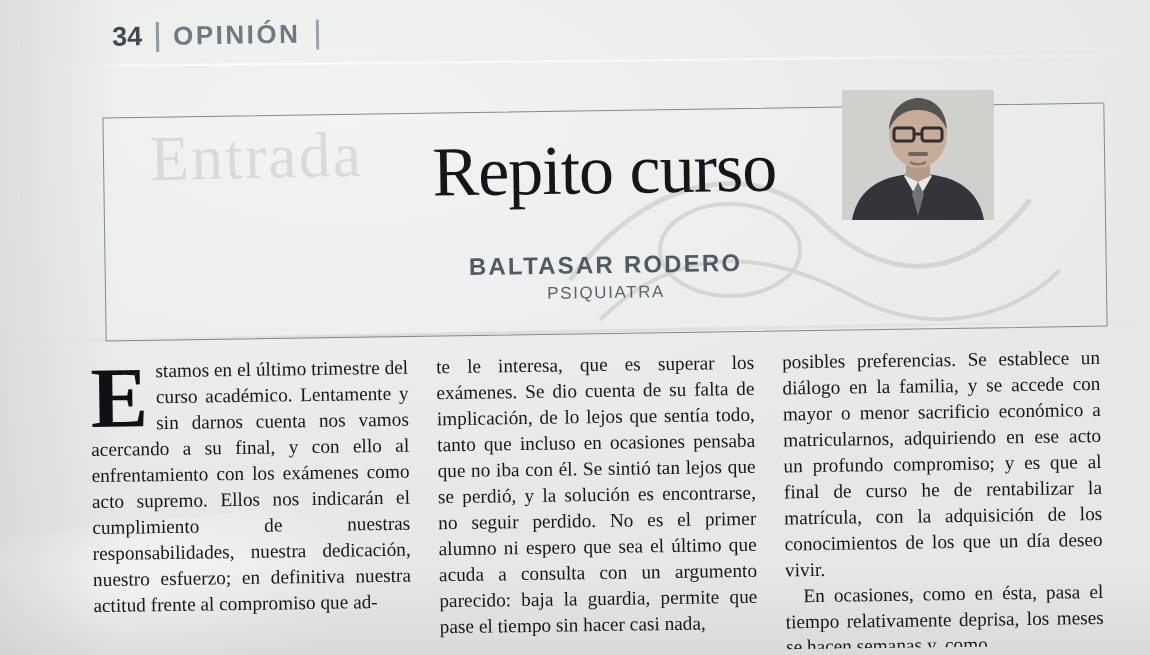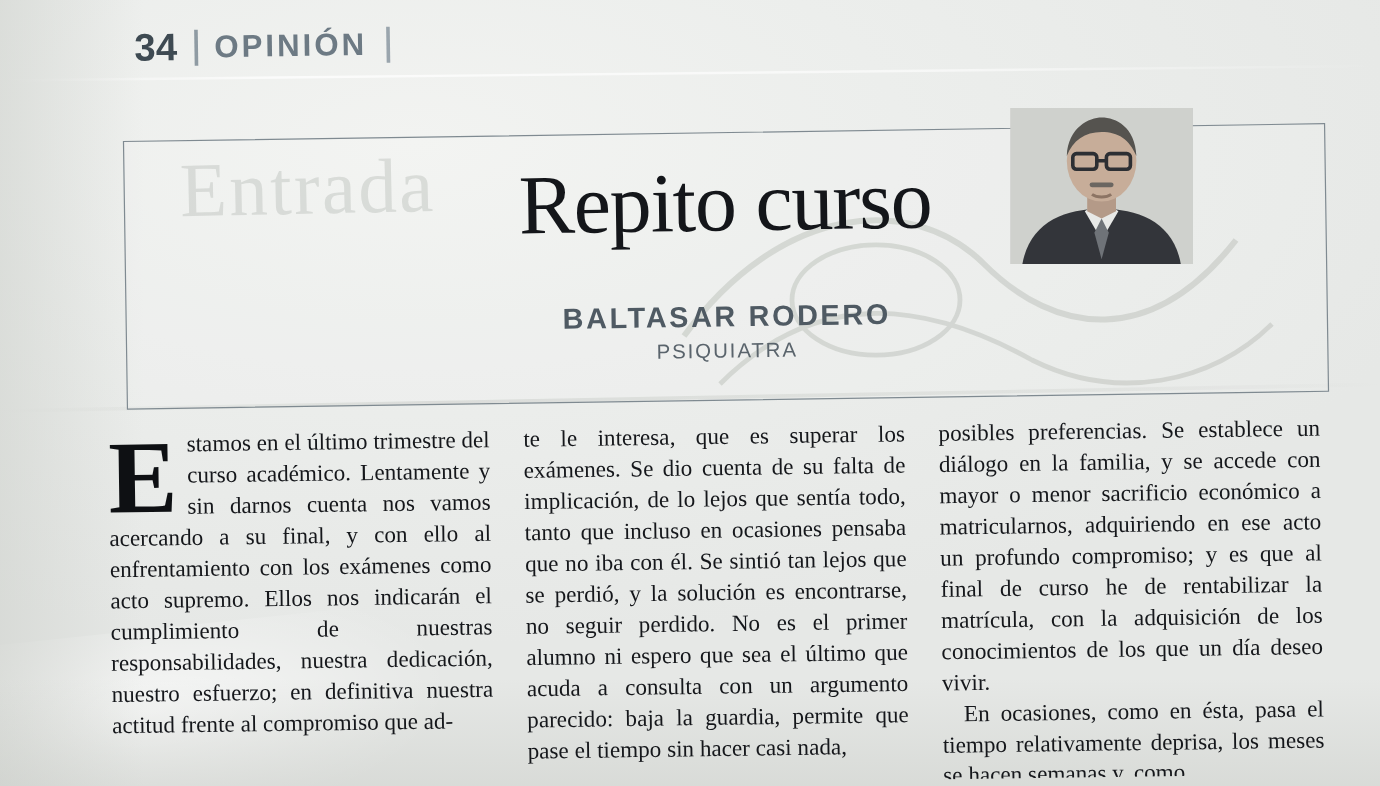--- a/index.html
+++ b/index.html
@@ -81,21 +81,21 @@
     position: absolute;
     left: 112px;
     top: 20px;
     display: flex;
     align-items: center;
     transform: rotate(-0.9deg);
   }
   #folio {
     font-family: "Liberation Sans", sans-serif;
     font-weight: bold;
-    font-size: 32px;
+    font-size: 27px;
     color: #3e4a52;
     letter-spacing: 0px;
   }
   .rule {
     width: 3px;
     height: 30px;
     background: #8f9ba3;
     margin: 0 14px;
   }
   #section-name {

